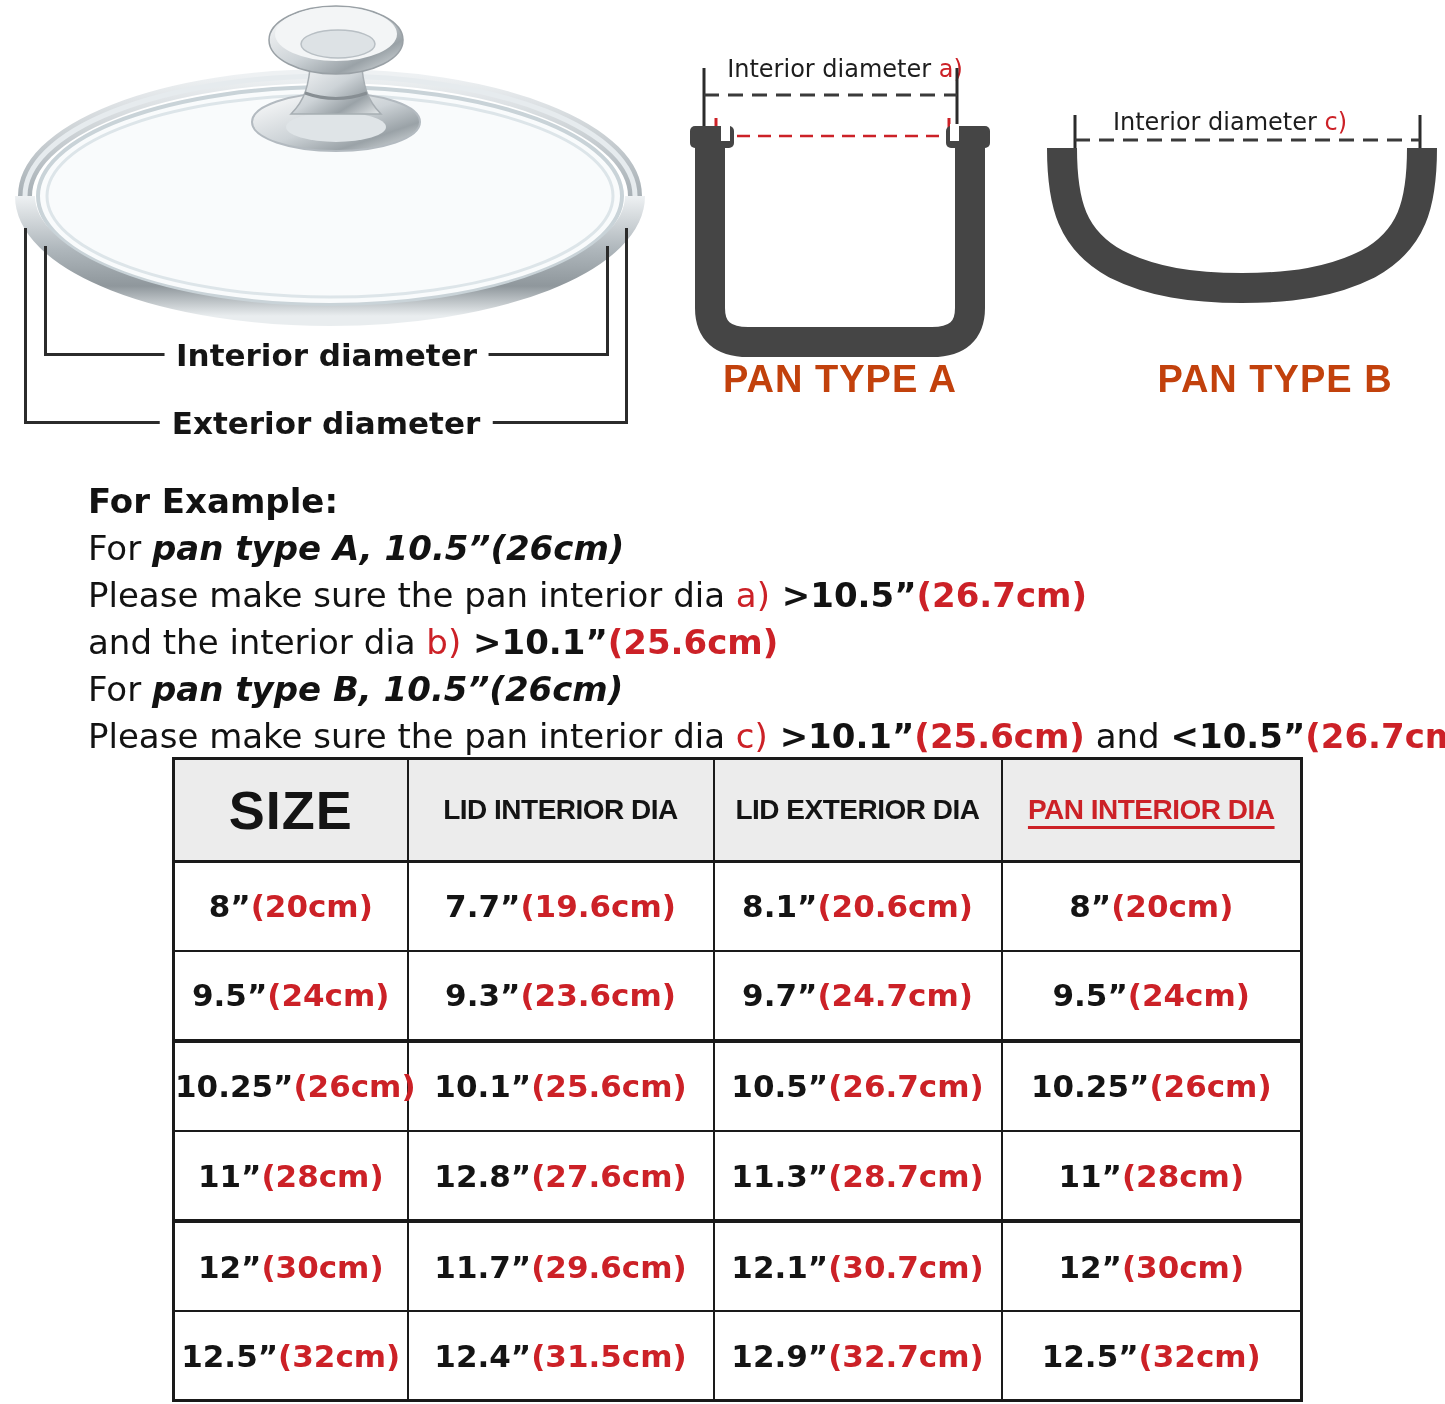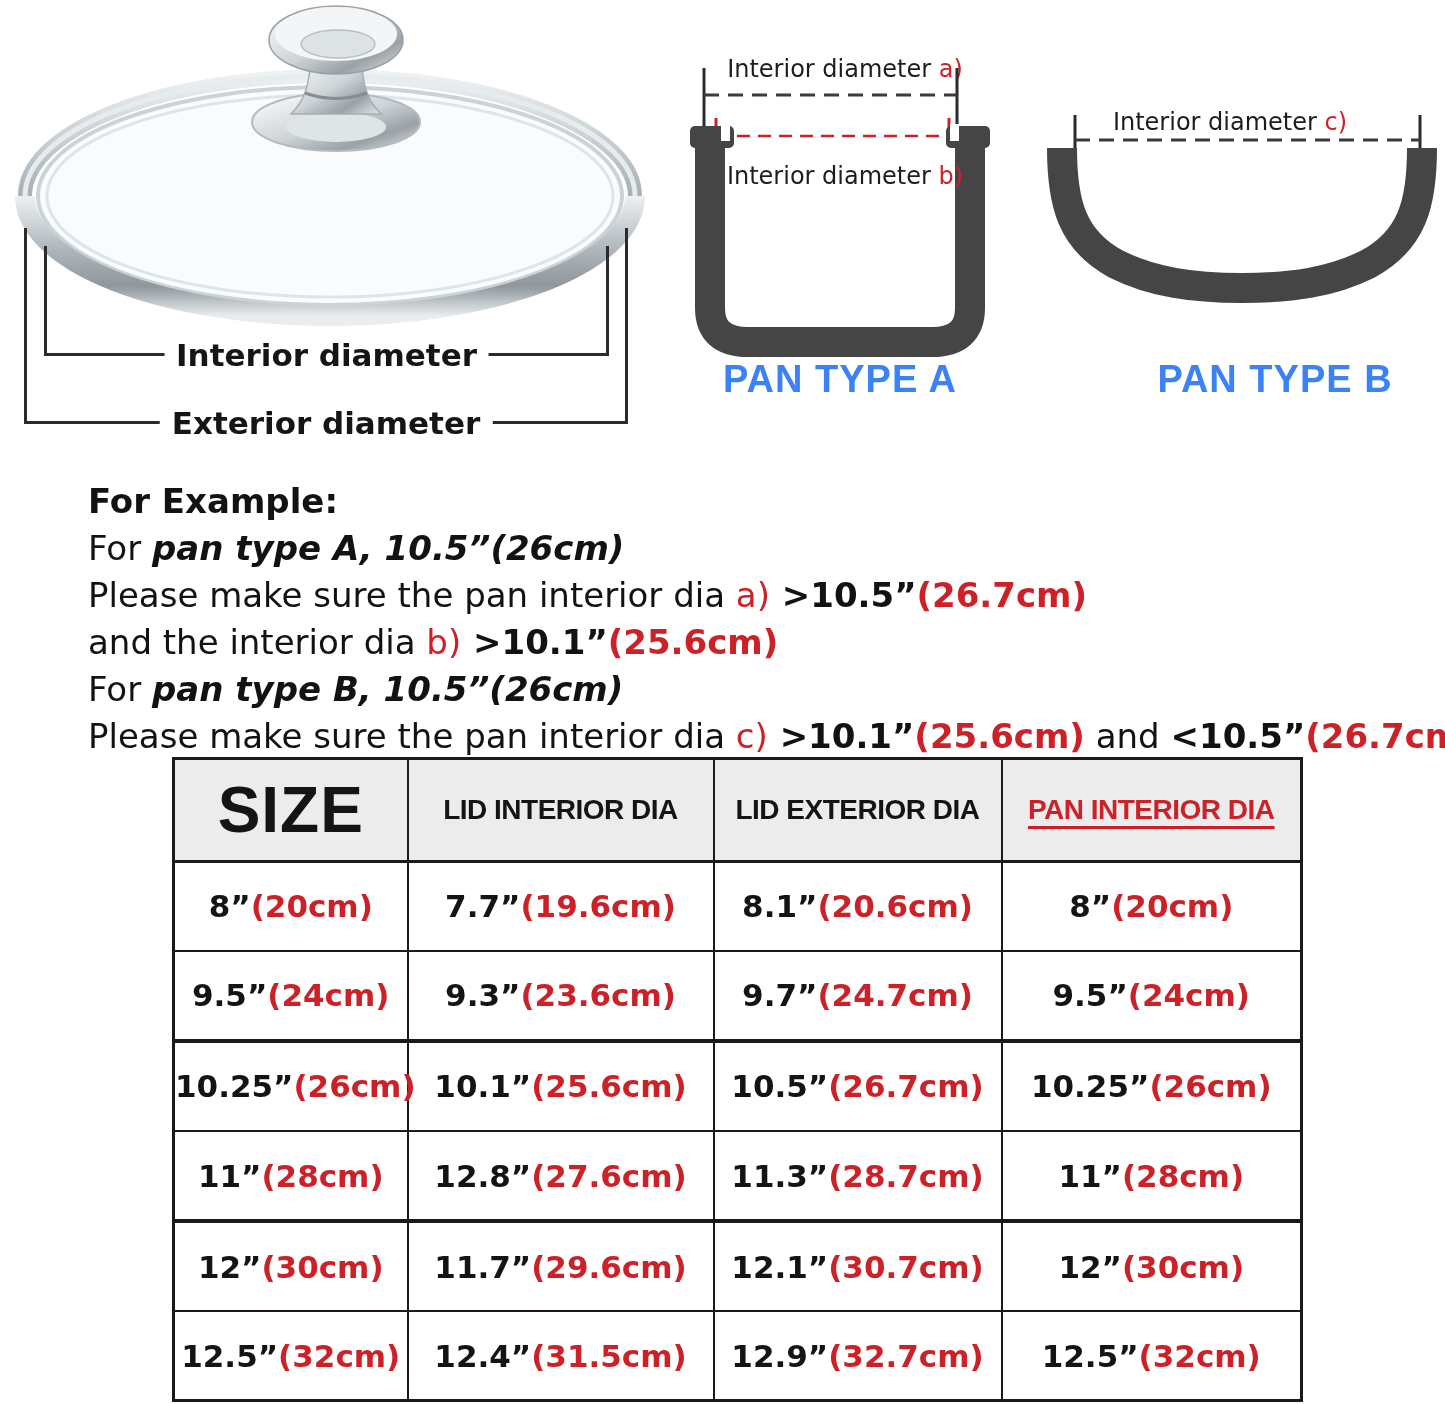--- a/index.html
+++ b/index.html
@@ -13,42 +13,42 @@
   .bracket{position:absolute;border-left:3px solid #2b2b2b;border-right:3px solid #2b2b2b;border-bottom:3px solid #2b2b2b;}
   .bracket-interior{left:44px;top:246px;width:559px;height:107px;}
   .bracket-exterior{left:24px;top:228px;width:598px;height:193px;}
   .bracket-label{
     position:absolute;left:50%;bottom:-20px;transform:translateX(-50%);
     background:#fff;padding:0 12px;font-weight:bold;font-size:31px;white-space:nowrap;color:#151515;
   }
   
   .dim-label{position:absolute;text-align:center;font-size:24px;color:#1d1d1d;white-space:nowrap;}
   .dim-label .mark{color:#cc2127;}
-  .pan-title{position:absolute;text-align:center;font-weight:bold;font-size:38px;letter-spacing:1px;color:#3b82f6;
+  .pan-title{position:absolute;text-align:center;font-weight:bold;font-size:38px;letter-spacing:1px;color:#c2410c;
     font-family:"Liberation Sans","DejaVu Sans",sans-serif;}
   
   .example{position:absolute;left:88px;top:478px;width:1340px;font-size:34px;line-height:47px;color:#121212;}
   .example .heading{font-weight:bold;}
   .ex-line{white-space:nowrap;}
   .seg-n{font-weight:normal;margin-top:15px;}
   .seg-b{font-weight:bold;}
   .seg-bi{font-weight:bold;font-style:italic;}
   .seg-r{color:#cc2127;}
   .seg-rb{color:#cc2127;font-weight:bold;}
   
   .size-table{
     position:absolute;left:172px;top:757px;width:1128px;height:645px;
     border-collapse:collapse;table-layout:fixed;background:#fff;
   }
   .size-table td,.size-table th{border:2px solid #1a1a1a;text-align:center;vertical-align:middle;padding:0;}
   .size-table thead th{
     background:#ececec;height:100px;border-bottom:3px solid #1a1a1a;
     font-family:"Liberation Sans","DejaVu Sans",sans-serif;font-size:28px;letter-spacing:-0.5px;color:#141414;
   }
-  .size-table thead th.size-h{font-size:64px;letter-spacing:1px;}
+  .size-table thead th.size-h{font-size:54px;letter-spacing:1px;}
   .size-table thead th.pan-h{color:#cc2127;text-decoration:underline;text-decoration-thickness:3px;text-underline-offset:7px;}
   .size-table td{font-size:31px;font-weight:bold;}
   .size-table tr.thick td{border-bottom-width:4px;}
   .size-table .inch{color:#141414;}
   .size-table .cm{color:#cc2127;}
   .size-table{border:3px solid #1a1a1a;}
   col.c1{width:234px;} col.c2{width:306px;} col.c3{width:288px;} col.c4{width:300px;}
 </style>
 </head>
 <body>
@@ -107,23 +107,20 @@
     <line x1="26" y1="68" x2="26" y2="93" stroke="#cc2127" stroke-width="3"></line>
     <line x1="259" y1="68" x2="259" y2="93" stroke="#cc2127" stroke-width="3"></line>
     <line x1="26" y1="86" x2="259" y2="86" stroke="#cc2127" stroke-width="2.5" stroke-dasharray="13 8"></line>
 
     <path d="M 20,86 L 20,258 Q 20,292 58,292 L 242,292 Q 280,292 280,258 L 280,86" fill="none" stroke="#454545" stroke-width="30"></path>
     <rect x="0" y="76" width="44" height="22" rx="5" fill="#454545"></rect>
     <rect x="256" y="76" width="44" height="22" rx="5" fill="#454545"></rect>
     <rect x="31" y="74" width="9" height="17" fill="#ffffff"></rect>
     <rect x="260" y="74" width="9" height="17" fill="#ffffff"></rect>
   </svg>
-  <div class="dim-label" style="left:690px;top:162px;width:310px;">
-    <span>Interior diameter </span><span class="mark">b)</span>
-  </div>
   <div class="pan-title" style="left:690px;top:358px;width:300px;">PAN TYPE A</div>
 
   <div class="dim-label" style="left:1035px;top:108px;width:390px;">
     <span>Interior diameter </span><span class="mark">c)</span>
   </div>
   <svg style="position:absolute;left:1040px;top:100px;" width="405" height="210" viewBox="0 0 405 210" aria-hidden="true">
     <line x1="35" y1="15" x2="35" y2="62" stroke="#2b2b2b" stroke-width="3"></line>
     <line x1="380" y1="15" x2="380" y2="62" stroke="#2b2b2b" stroke-width="3"></line>
     <line x1="35" y1="40" x2="380" y2="40" stroke="#3a3a3a" stroke-width="3" stroke-dasharray="15 9"></line>
     <path d="M 22,48 C 22,104 32,140 76,164 C 112,182 152,188 202,188 C 252,188 292,182 328,164 C 372,140 382,104 382,48" fill="none" stroke="#454545" stroke-width="30"></path>

